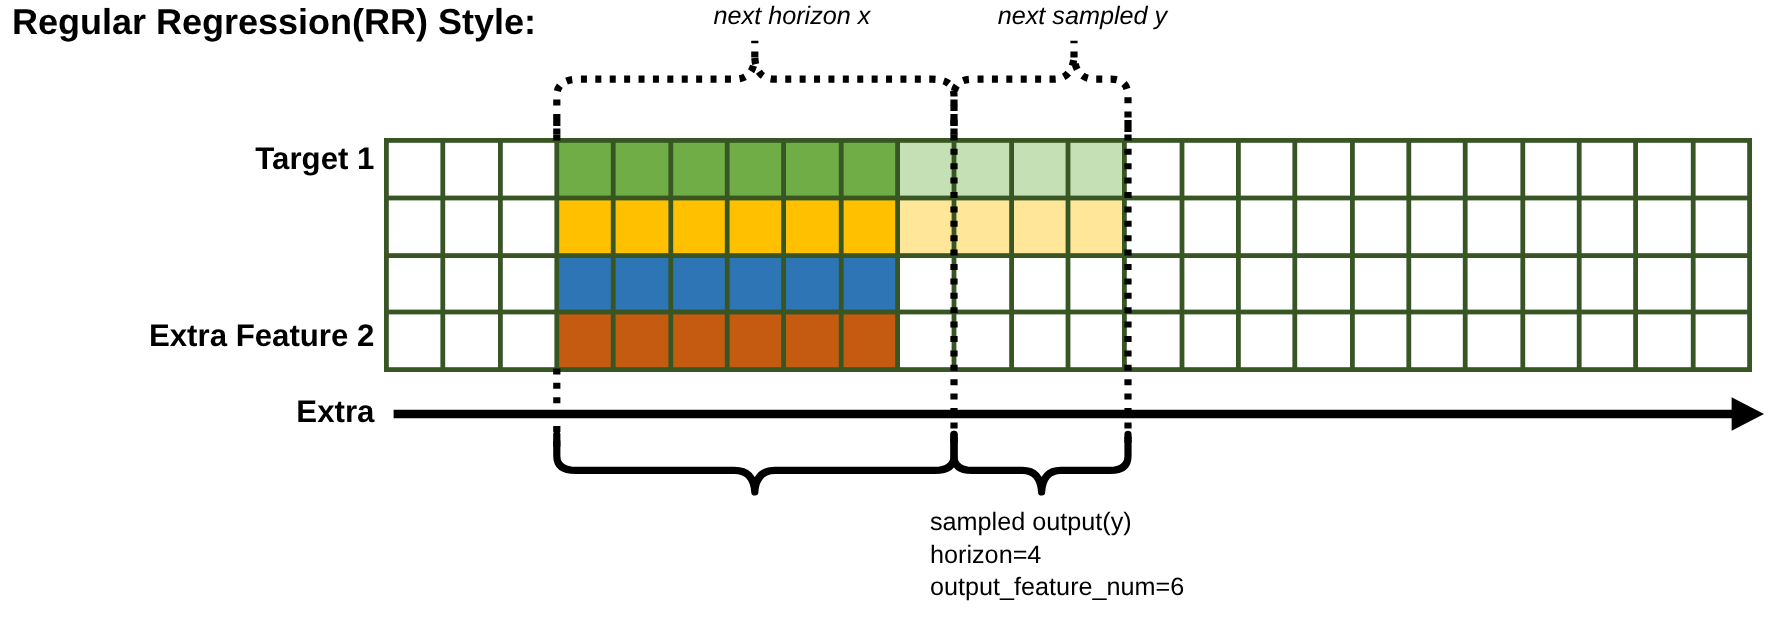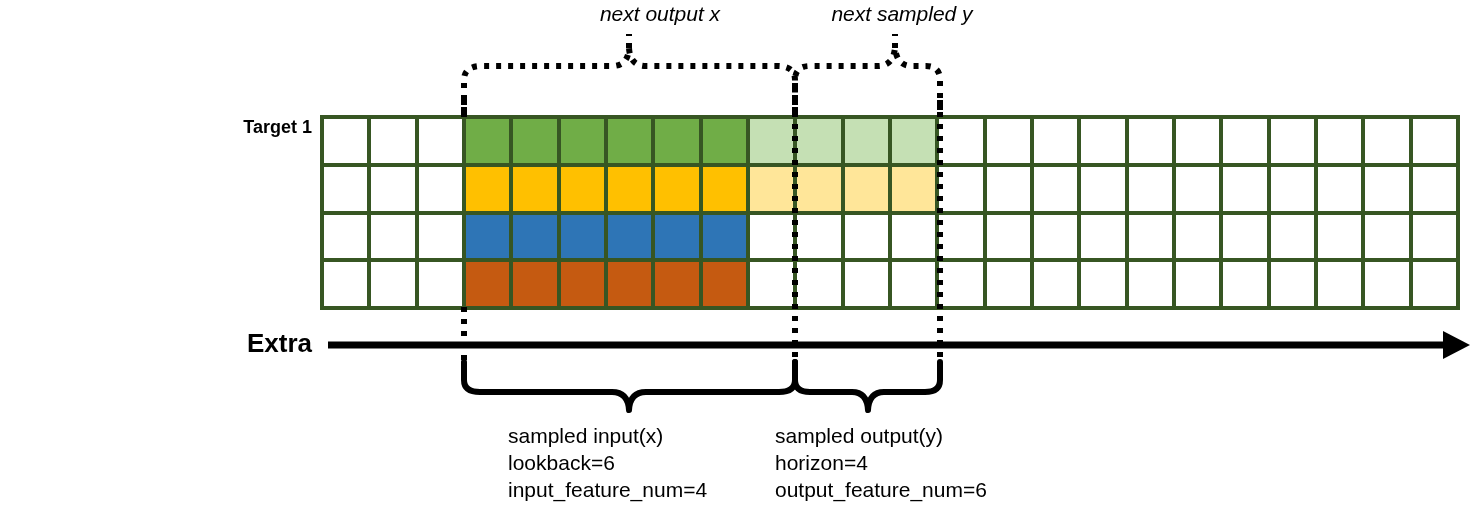--- a/index.html
+++ b/index.html
@@ -24,21 +24,21 @@
     font-size: 30px;
     font-weight: 700;
     color: #000;
     white-space: nowrap;
   }
   .row-label {
     position: absolute;
     right: 0;
     width: 300px;
     text-align: right;
-    font-size: 18px;
+    font-size: 26px;
     font-weight: 700;
     color: #000;
     white-space: nowrap;
   }
   #rowlabels {
     position: absolute;
     left: 0px;
     top: 115px;
     width: 312px;
     height: 195px;
@@ -95,23 +95,25 @@
     width: 1476px;
     height: 516px;
     pointer-events: none;
   }
 </style>
 </head>
 <body>
 
 <div id="stage">
 
+  <div class="title">Regular Regression(RR) Style:</div>
 
   <div id="rowlabels">
     <div class="row-label" style="top:2px;">Target 1</div>
+    <div class="row-label" style="top:149px;">Extra Feature 2</div>
   </div>
 
   <div class="time-label">Extra</div>
 
   <div id="grid" style="background: rgb(55, 86, 35);">
       <div class="cell" style="background: rgb(255, 255, 255);"></div>
       <div class="cell" style="background: rgb(255, 255, 255);"></div>
       <div class="cell" style="background: rgb(255, 255, 255);"></div>
       <div class="cell" style="background: rgb(112, 173, 71);"></div>
       <div class="cell" style="background: rgb(112, 173, 71);"></div>
@@ -201,28 +203,23 @@
       <div class="cell" style="background: rgb(255, 255, 255);"></div>
       <div class="cell" style="background: rgb(255, 255, 255);"></div>
       <div class="cell" style="background: rgb(255, 255, 255);"></div>
       <div class="cell" style="background: rgb(255, 255, 255);"></div>
       <div class="cell" style="background: rgb(255, 255, 255);"></div>
       <div class="cell" style="background: rgb(255, 255, 255);"></div>
       <div class="cell" style="background: rgb(255, 255, 255);"></div>
       <div class="cell" style="background: rgb(255, 255, 255);"></div>
     </div>
 
-  <div class="brace-label" style="left:500px; top:2px; width:320px;">next output x</div>
+  <div class="brace-label" style="left:500px; top:2px; width:320px;">next horizon x</div>
   <div class="brace-label" style="left:762px; top:2px; width:280px;">next sampled y</div>
 
-  <div class="foot-block" style="left:508px; top:423px;">
-    <div>sampled input(x)</div>
-    <div>lookback=6</div>
-    <div>input_feature_num=4</div>
-  </div>
 
   <div class="foot-block" style="left:775px; top:423px;">
     <div>sampled output(y)</div>
     <div>horizon=4</div>
     <div>output_feature_num=6</div>
   </div>
 
   <svg class="overlay" viewBox="0 0 1476 516">
 
     <g>

